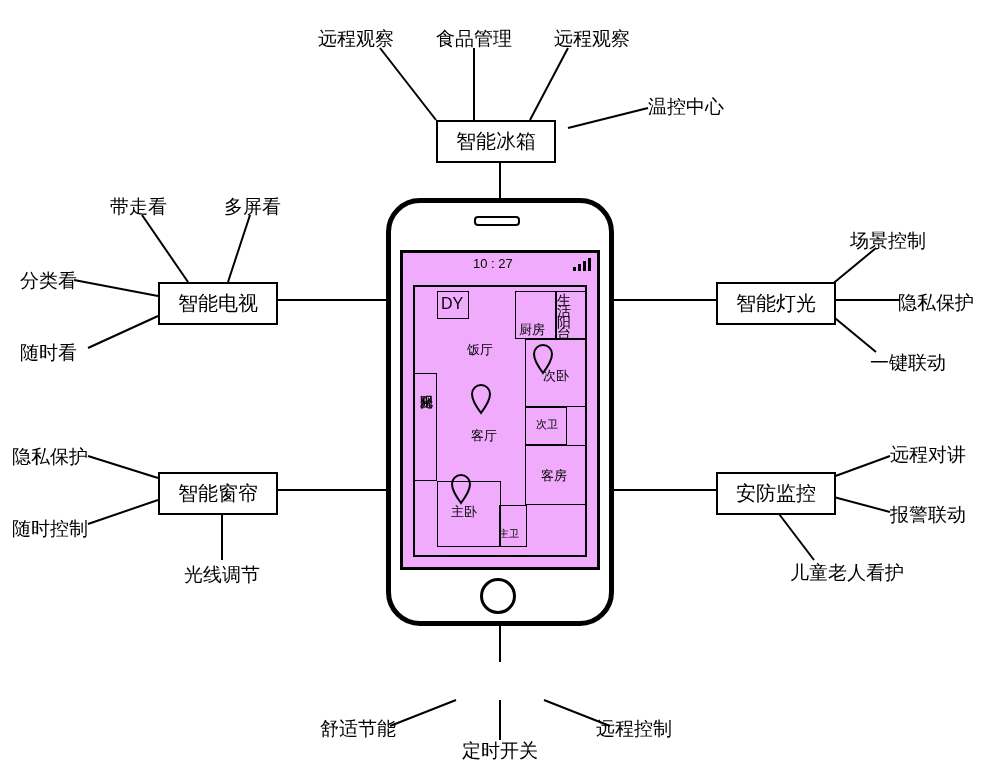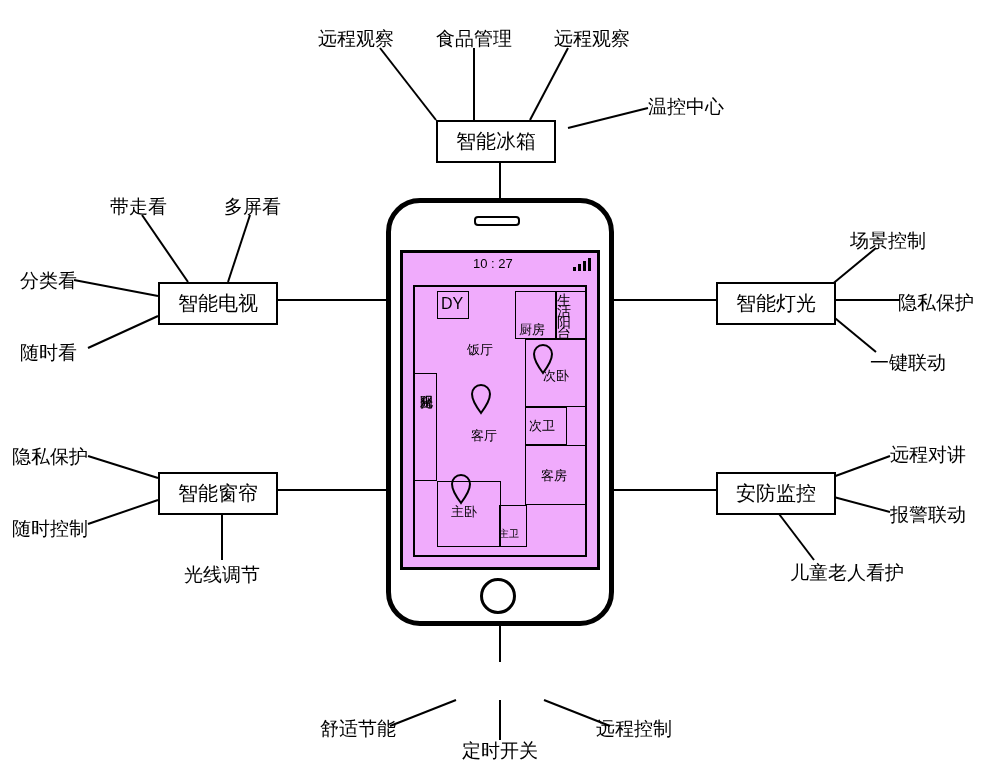--- a/index.html
+++ b/index.html
@@ -229,21 +229,21 @@
 
         <div class="fp-box" style="left:140px;top:4px;width:30px;height:46px;"></div>
         <span class="fp-label" style="left:142px;top:8px;font-size:14px;line-height:11px;width:26px;">生活阳台</span>
 
         <div class="fp-box" style="left:110px;top:52px;width:60px;height:66px;"></div>
         <span class="fp-label" style="left:128px;top:80px;">次卧</span>
 
         <span class="fp-label" style="left:56px;top:140px;">客厅</span>
 
         <div class="fp-box" style="left:110px;top:120px;width:40px;height:36px;"></div>
-        <span class="fp-label" style="left:114px;top:130px;font-size:13px;">次卫</span>
+        <span class="fp-label" style="left:121px;top:130px;font-size:11px;">次卫</span>
 
         <div class="fp-box" style="left:110px;top:158px;width:60px;height:58px;"></div>
         <span class="fp-label" style="left:126px;top:180px;">客房</span>
 
         <div class="fp-box" style="left:22px;top:194px;width:62px;height:64px;"></div>
         <span class="fp-label" style="left:36px;top:216px;">主卧</span>
 
         <div class="fp-box" style="left:84px;top:218px;width:26px;height:40px;"></div>
         <span class="fp-label" style="left:84px;top:240px;font-size:10px;">主卫</span>
 

